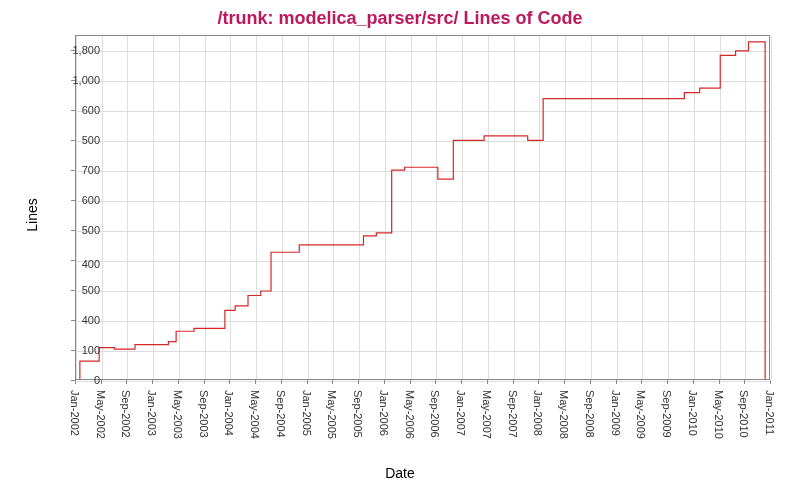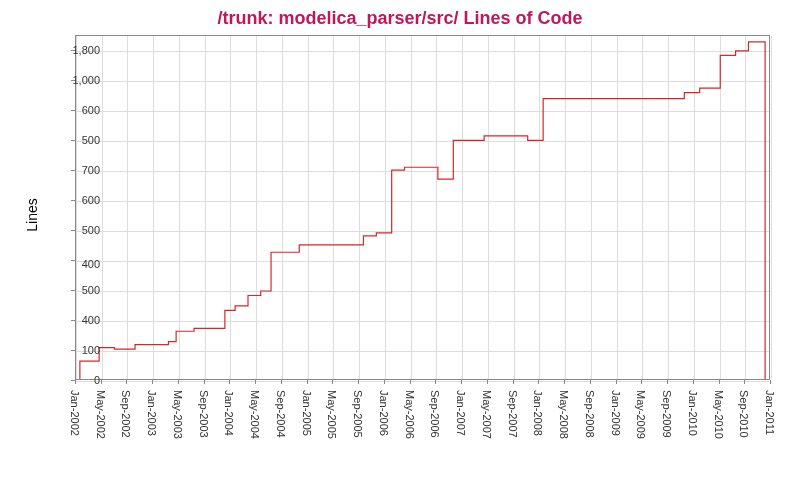--- a/index.html
+++ b/index.html
@@ -150,13 +150,14 @@
       <div class="x-tick-mark" style="left: 692.778px;"></div>
       <div class="x-tick" style="left: 692.778px;">Jan-2010</div>
       <div class="x-tick-mark" style="left: 718.519px;"></div>
       <div class="x-tick" style="left: 718.519px;">May-2010</div>
       <div class="x-tick-mark" style="left: 744.259px;"></div>
       <div class="x-tick" style="left: 744.259px;">Sep-2010</div>
       <div class="x-tick-mark" style="left: 770px;"></div>
       <div class="x-tick" style="left: 770px;">Jan-2011</div>
     </div>
 
+  <div class="x-label">Date</div>
 </div>
 
 </body></html>

